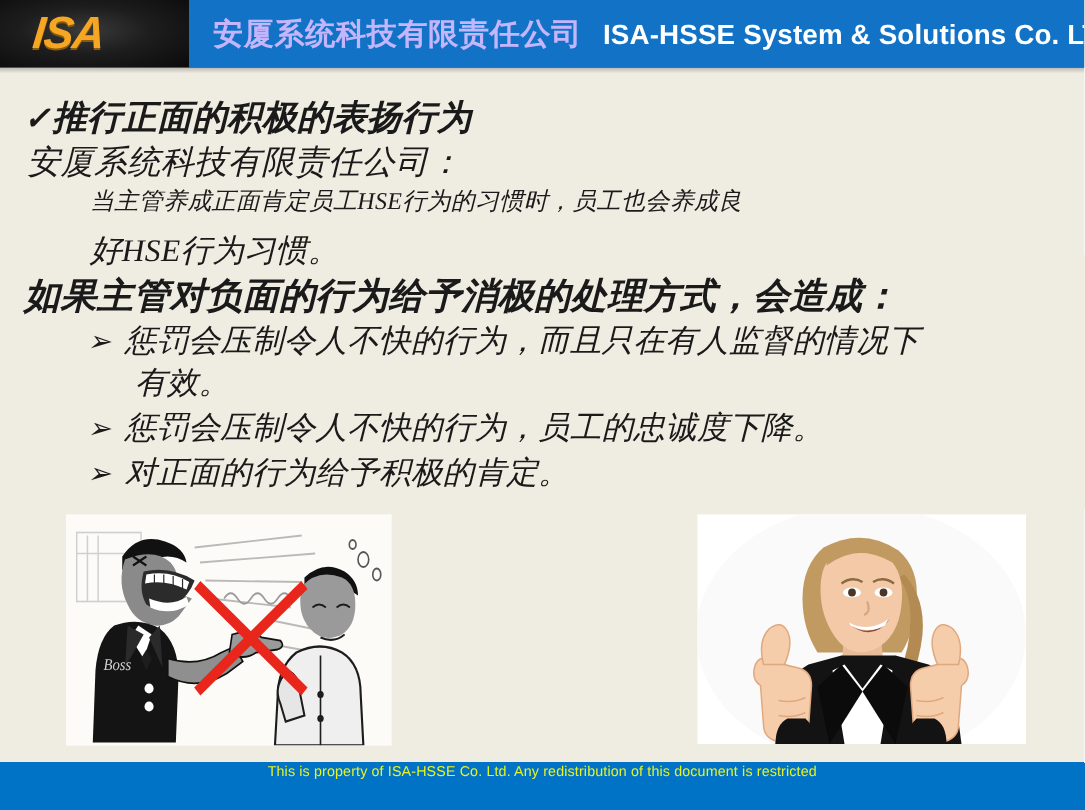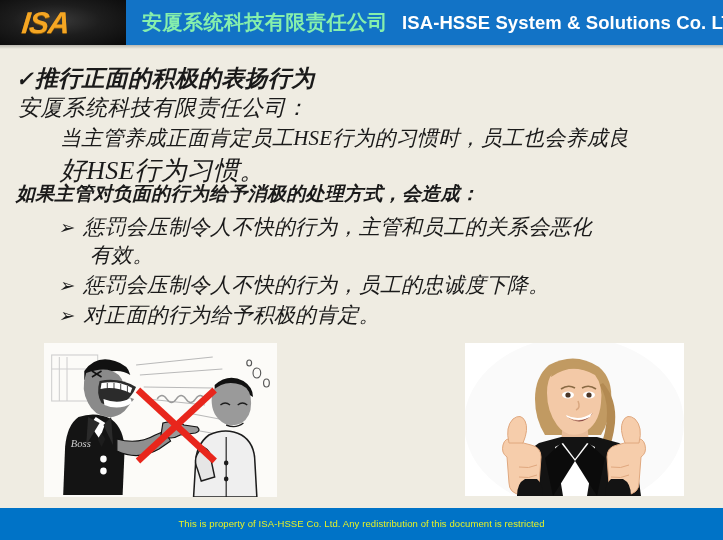--- a/index.html
+++ b/index.html
@@ -60,21 +60,21 @@
     top: 0;
     height: 45px;
     display: flex;
     align-items: center;
     white-space: nowrap;
   }
   .hdr-cn {
     font-family: "Liberation Sans", sans-serif;
     font-weight: bold;
     font-size: 20px;
-    color: #86efac;
+    color: #c4b5fd;
     letter-spacing: 0.5px;
   }
   .hdr-en {
     font-family: "Liberation Sans", sans-serif;
     font-weight: bold;
     font-size: 18.5px;
     color: #ffffff;
     margin-left: 14px;
     letter-spacing: 0.1px;
   }
@@ -115,35 +115,35 @@
     position: absolute;
     left: 18px;
     top: 43px;
     font-size: 22px;
     letter-spacing: 0.3px;
   }
   .l-body1 {
     position: absolute;
     left: 60px;
     top: 74px;
+    font-size: 16px;
+    letter-spacing: 0.2px;
+  }
+  .l-body2 {
+    position: absolute;
+    left: 60px;
+    top: 103px;
     font-size: 21px;
     letter-spacing: 0.2px;
   }
-  .l-body2 {
-    position: absolute;
-    left: 60px;
-    top: 103px;
-    font-size: 26px;
-    letter-spacing: 0.2px;
-  }
   .l-head2 {
     position: absolute;
     left: 16px;
     top: 131px;
-    font-size: 19px;
+    font-size: 24px;
     font-weight: bold;
     letter-spacing: 0.3px;
   }
   .bullet-row {
     position: absolute;
     left: 58px;
     font-size: 21px;
     letter-spacing: 0.2px;
     display: flex;
     align-items: baseline;
@@ -161,21 +161,20 @@
 
   
   #img-left {
     position: absolute;
     left: 44px;
     top: 343px;
     width: 217px;
     height: 154px;
     background: #FDFDFB;
     overflow: hidden;
-    padding-left: 16px;
   }
   #img-right {
     position: absolute;
     left: 465px;
     top: 343px;
     width: 219px;
     height: 153px;
     background: #FFFFFF;
     overflow: hidden;
   }
@@ -185,21 +184,21 @@
   #footer {
     position: absolute;
     left: 0;
     top: 508px;
     width: 723px;
     height: 32px;
     background: #0073C7;
     display: flex;
     flex-direction: column;
     align-items: center;
-    justify-content: center;
+    justify-content: flex-start;
   }
   .foot-line {
     font-family: "Liberation Sans", sans-serif;
     font-size: 9.5px;
     color: #E8F224;
     line-height: 14px;
     white-space: nowrap;
     letter-spacing: 0.1px;
   }
 </style>
@@ -228,21 +227,21 @@
 
     <div class="line l-sub1">安厦系统科技有限责任公司：</div>
 
     <div class="line l-body1">当主管养成正面肯定员工HSE行为的习惯时，员工也会养成良</div>
     <div class="line l-body2">好HSE行为习惯。</div>
 
     <div class="line l-head2">如果主管对负面的行为给予消极的处理方式，会造成：</div>
 
     <div class="line bullet-row b1">
       <span class="arrow">➢</span>
-      <span>惩罚会压制令人不快的行为，主管和员工的关系会恶化</span>
+      <span>惩罚会压制令人不快的行为，而且只在有人监督的情况下</span>
     </div>
     <div class="line bullet-row b1b">有效。</div>
 
     <div class="line bullet-row b2">
       <span class="arrow">➢</span>
       <span>惩罚会压制令人不快的行为，员工的忠诚度下降。</span>
     </div>
 
     <div class="line bullet-row b3">
       <span class="arrow">➢</span>

